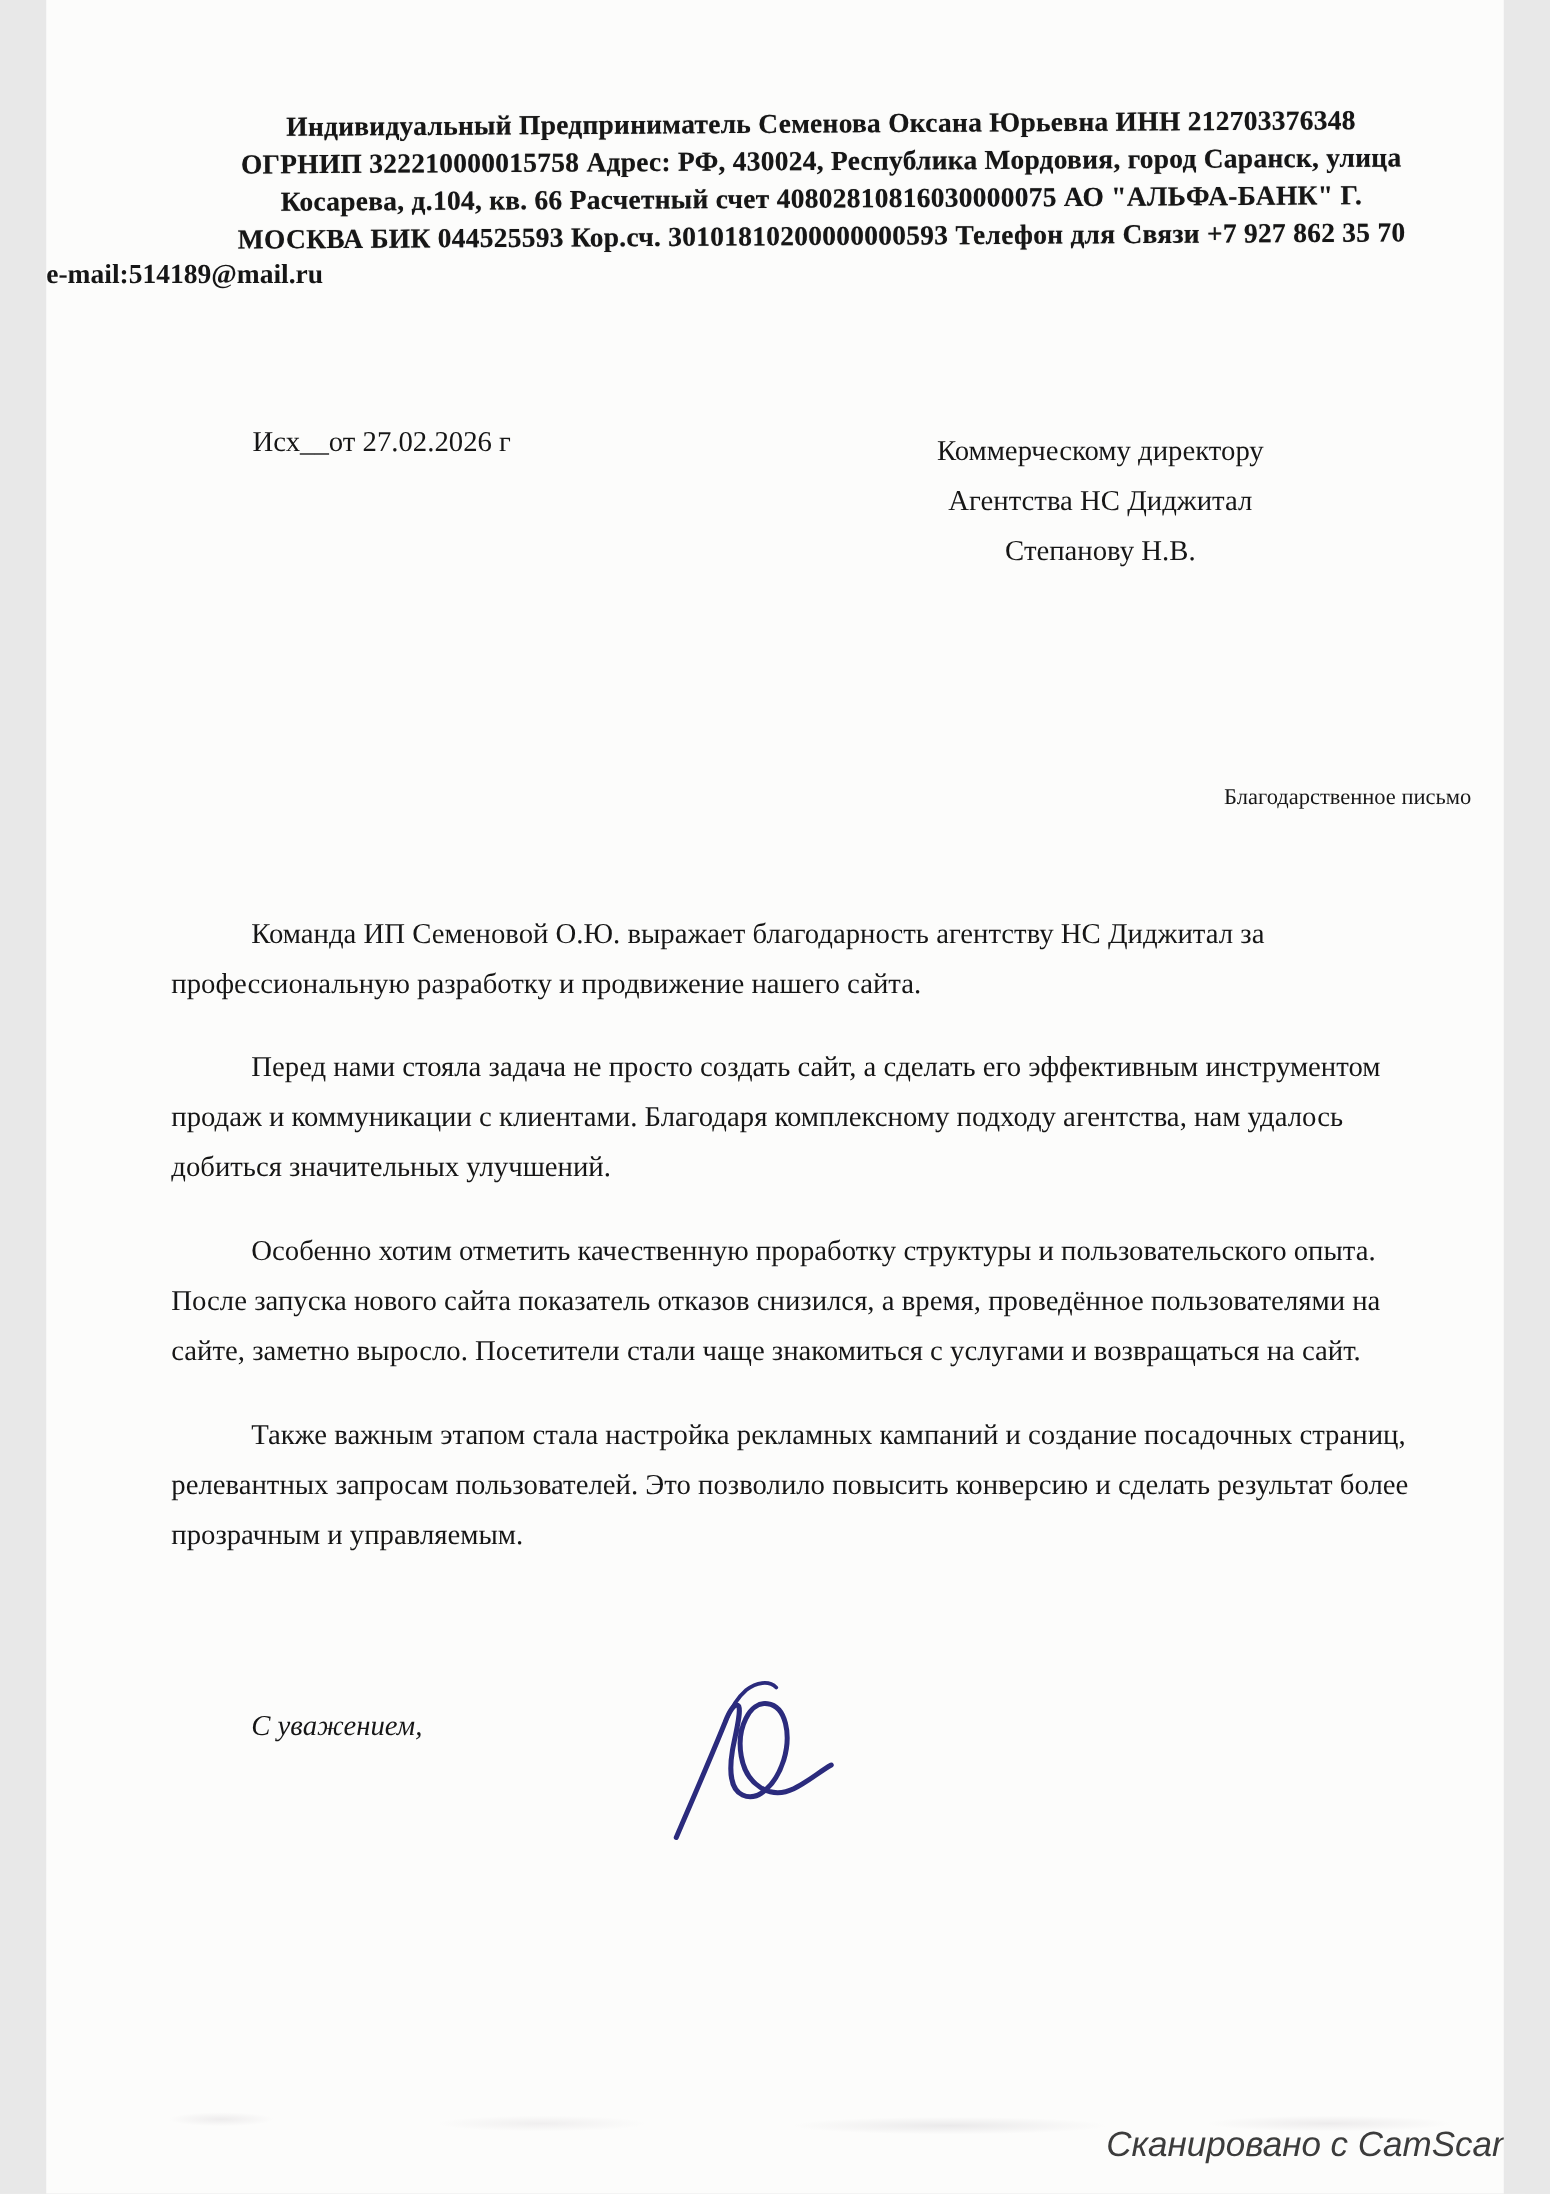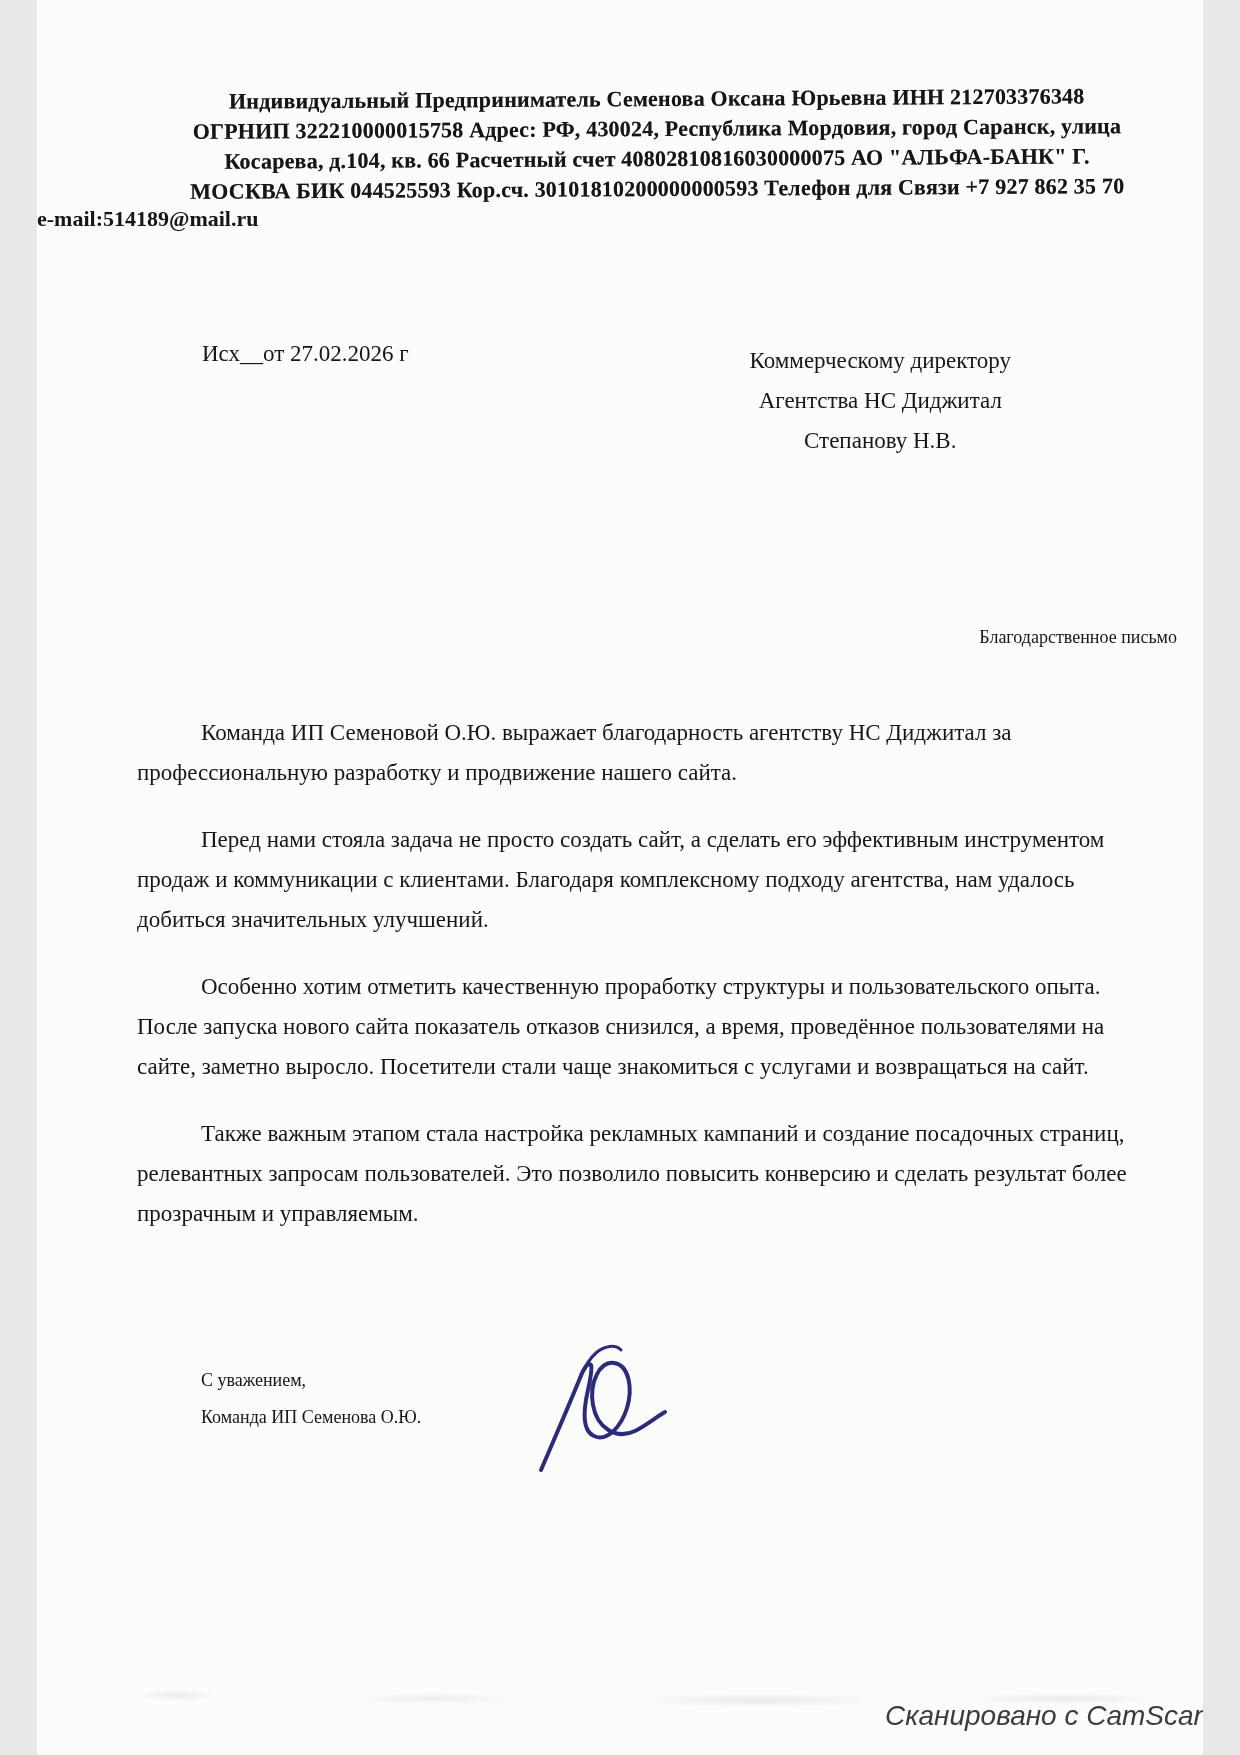--- a/index.html
+++ b/index.html
@@ -84,29 +84,30 @@
   }
   .letter-body {
     position: absolute;
     top: 713px;
     left: 100px;
     width: 992px;
     font-size: 23px;
     line-height: 40px;
   }
   .letter-body p {
-    margin: 0 0 27px 0;
+    margin: 14px 0 27px 0;
     text-indent: 64px;
   }
   .closing-block {
     position: absolute;
     top: 1362px;
     left: 164px;
-    font-size: 18px;
+    font-size: 23px;
     line-height: 37px;
+    font-style: italic;
   }
   .signature-wrap {
     position: absolute;
     left: 486px;
     top: 1338px;
     width: 170px;
     height: 145px;
   }
   .signature-wrap svg {
     width: 100%;
@@ -156,21 +157,20 @@
 
   <div class="letter-body">
     <p>Команда ИП Семеновой О.Ю. выражает благодарность агентству НС Диджитал за профессиональную разработку и продвижение нашего сайта.</p>
     <p>Перед нами стояла задача не просто создать сайт, а сделать его эффективным инструментом продаж и коммуникации с клиентами. Благодаря комплексному подходу агентства, нам удалось добиться значительных улучшений.</p>
     <p>Особенно хотим отметить качественную проработку структуры и пользовательского опыта. После запуска нового сайта показатель отказов снизился, а время, проведённое пользователями на сайте, заметно выросло. Посетители стали чаще знакомиться с услугами и возвращаться на сайт.</p>
     <p>Также важным этапом стала настройка рекламных кампаний и создание посадочных страниц, релевантных запросам пользователей. Это позволило повысить конверсию и сделать результат более прозрачным и управляемым.</p>
   </div>
 
   <div class="closing-block">
     <div>С уважением,</div>
-    <div>Команда ИП Семенова О.Ю.</div>
   </div>
 
   <div class="signature-wrap">
     <svg viewBox="0 0 170 145">
       <path stroke-width="4" d="M 18 132
            C 30 104 44 72 57 40
            C 60 32 65 23 68 27
            C 70 32 66 46 63 62
            C 60 80 62 94 71 98
            C 84 104 98 89 104 70

